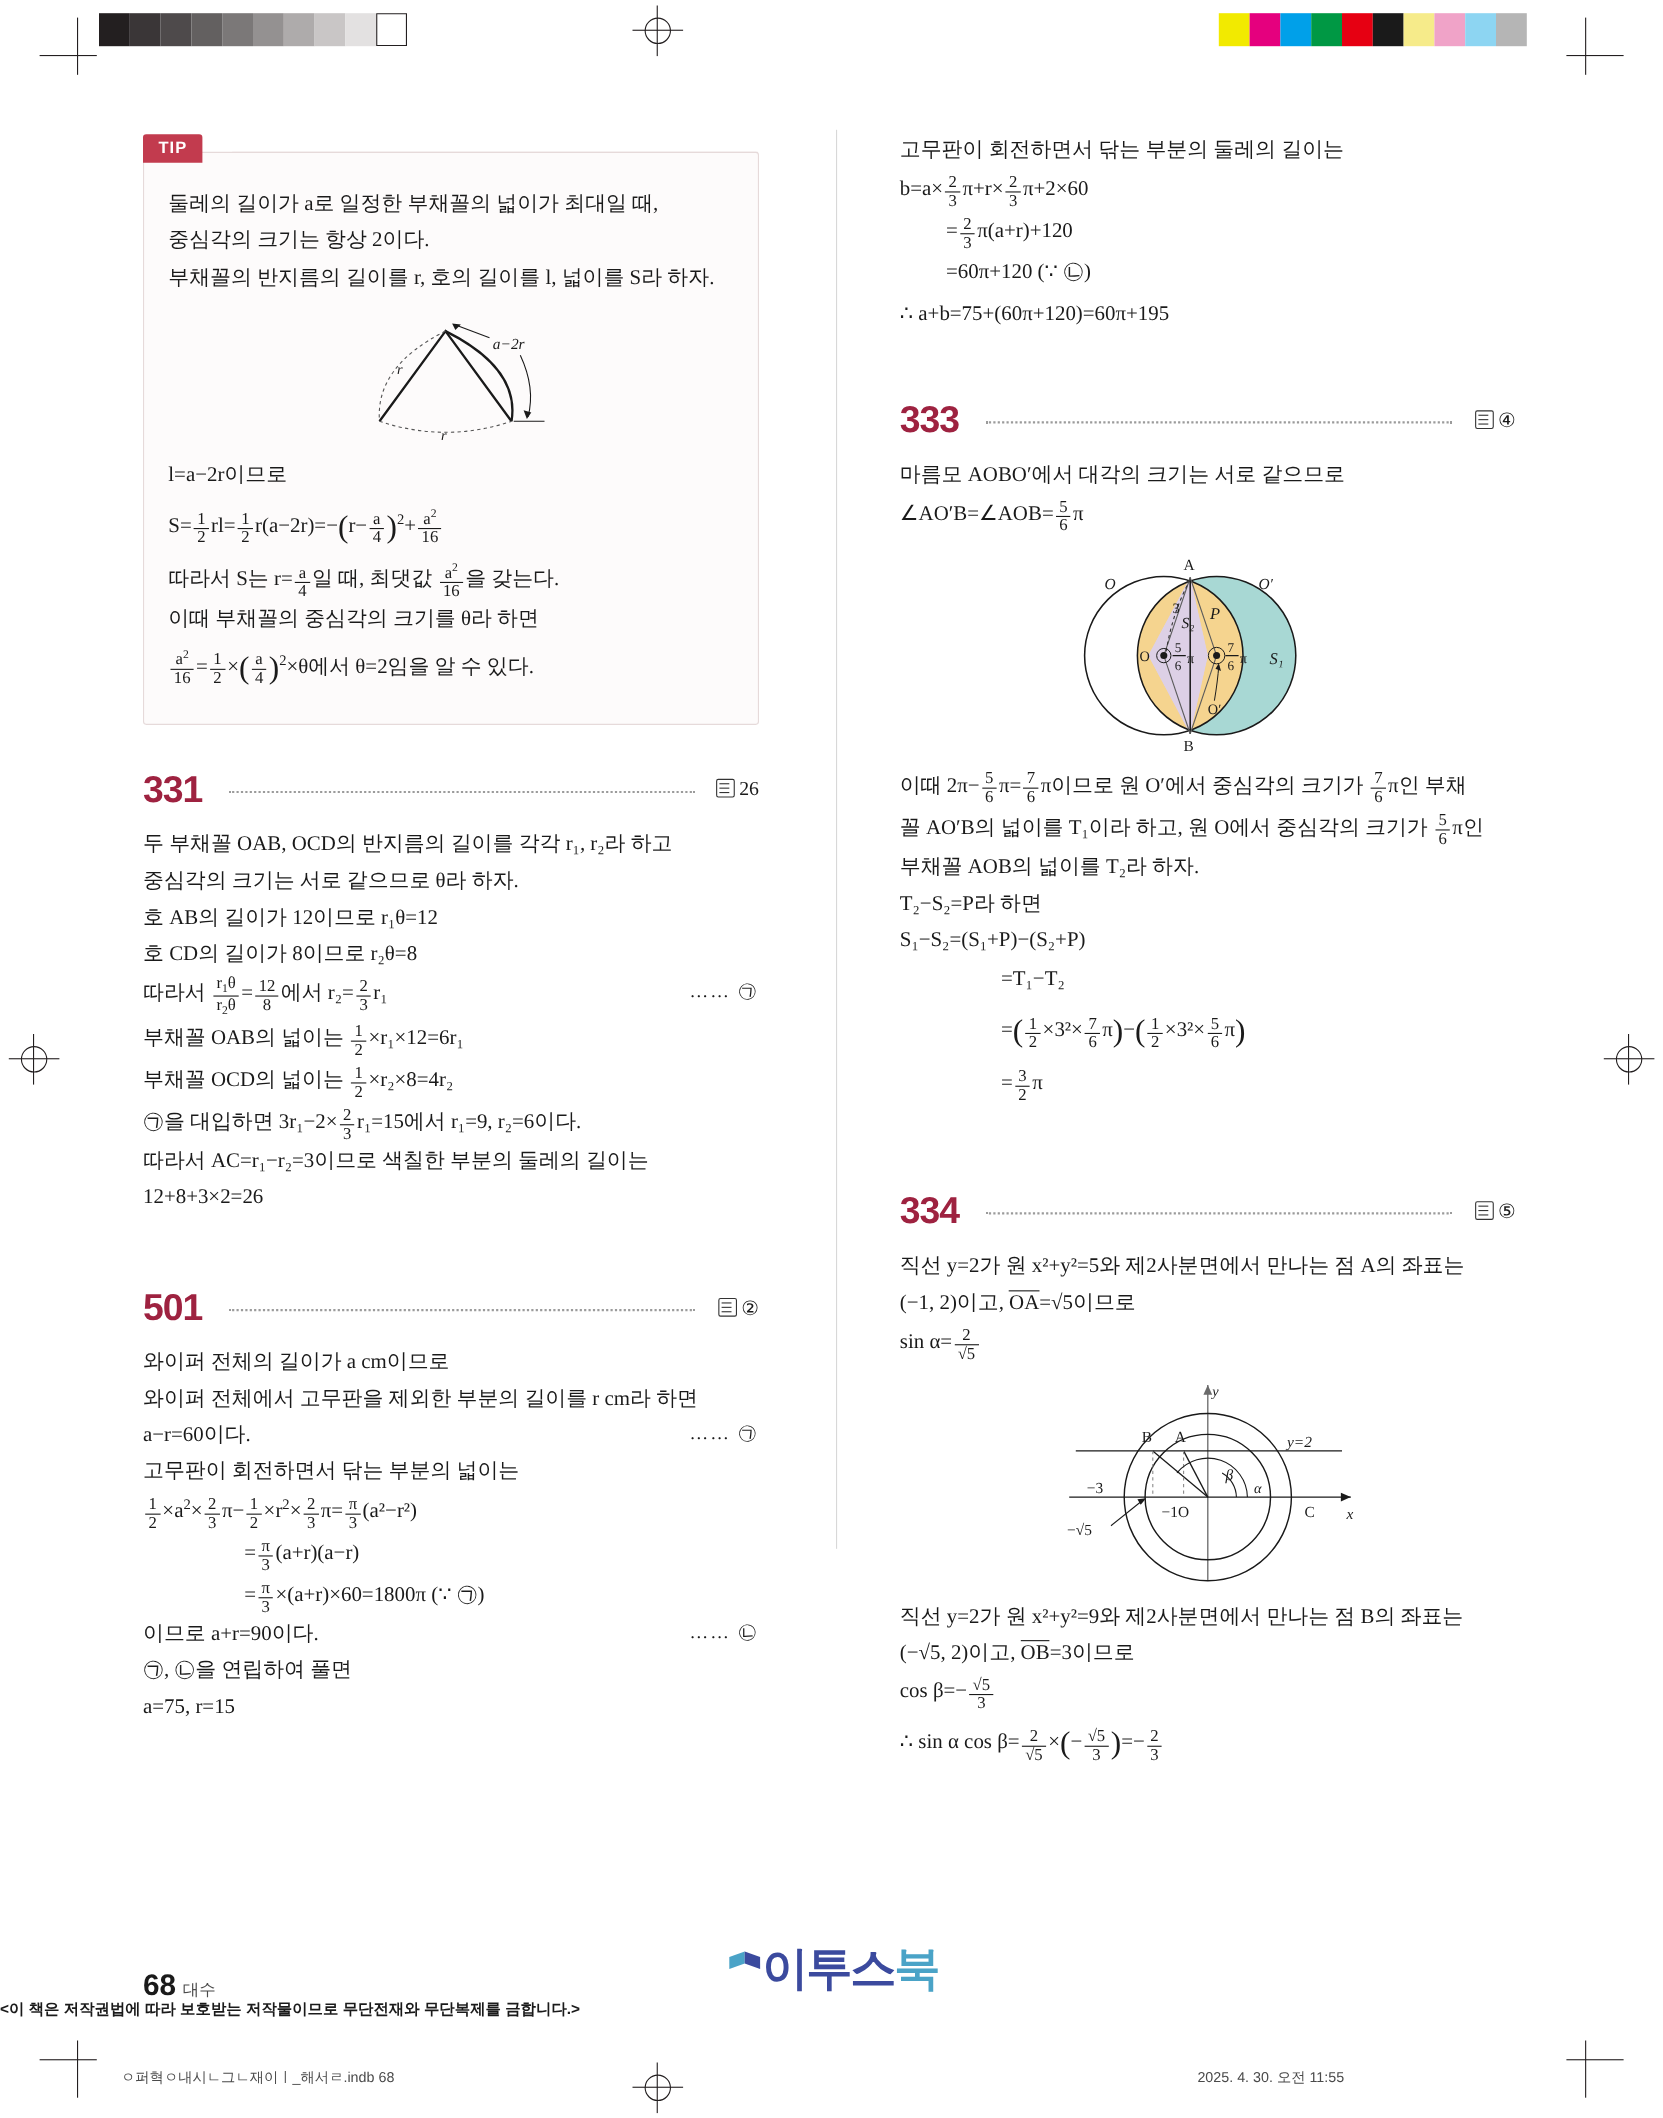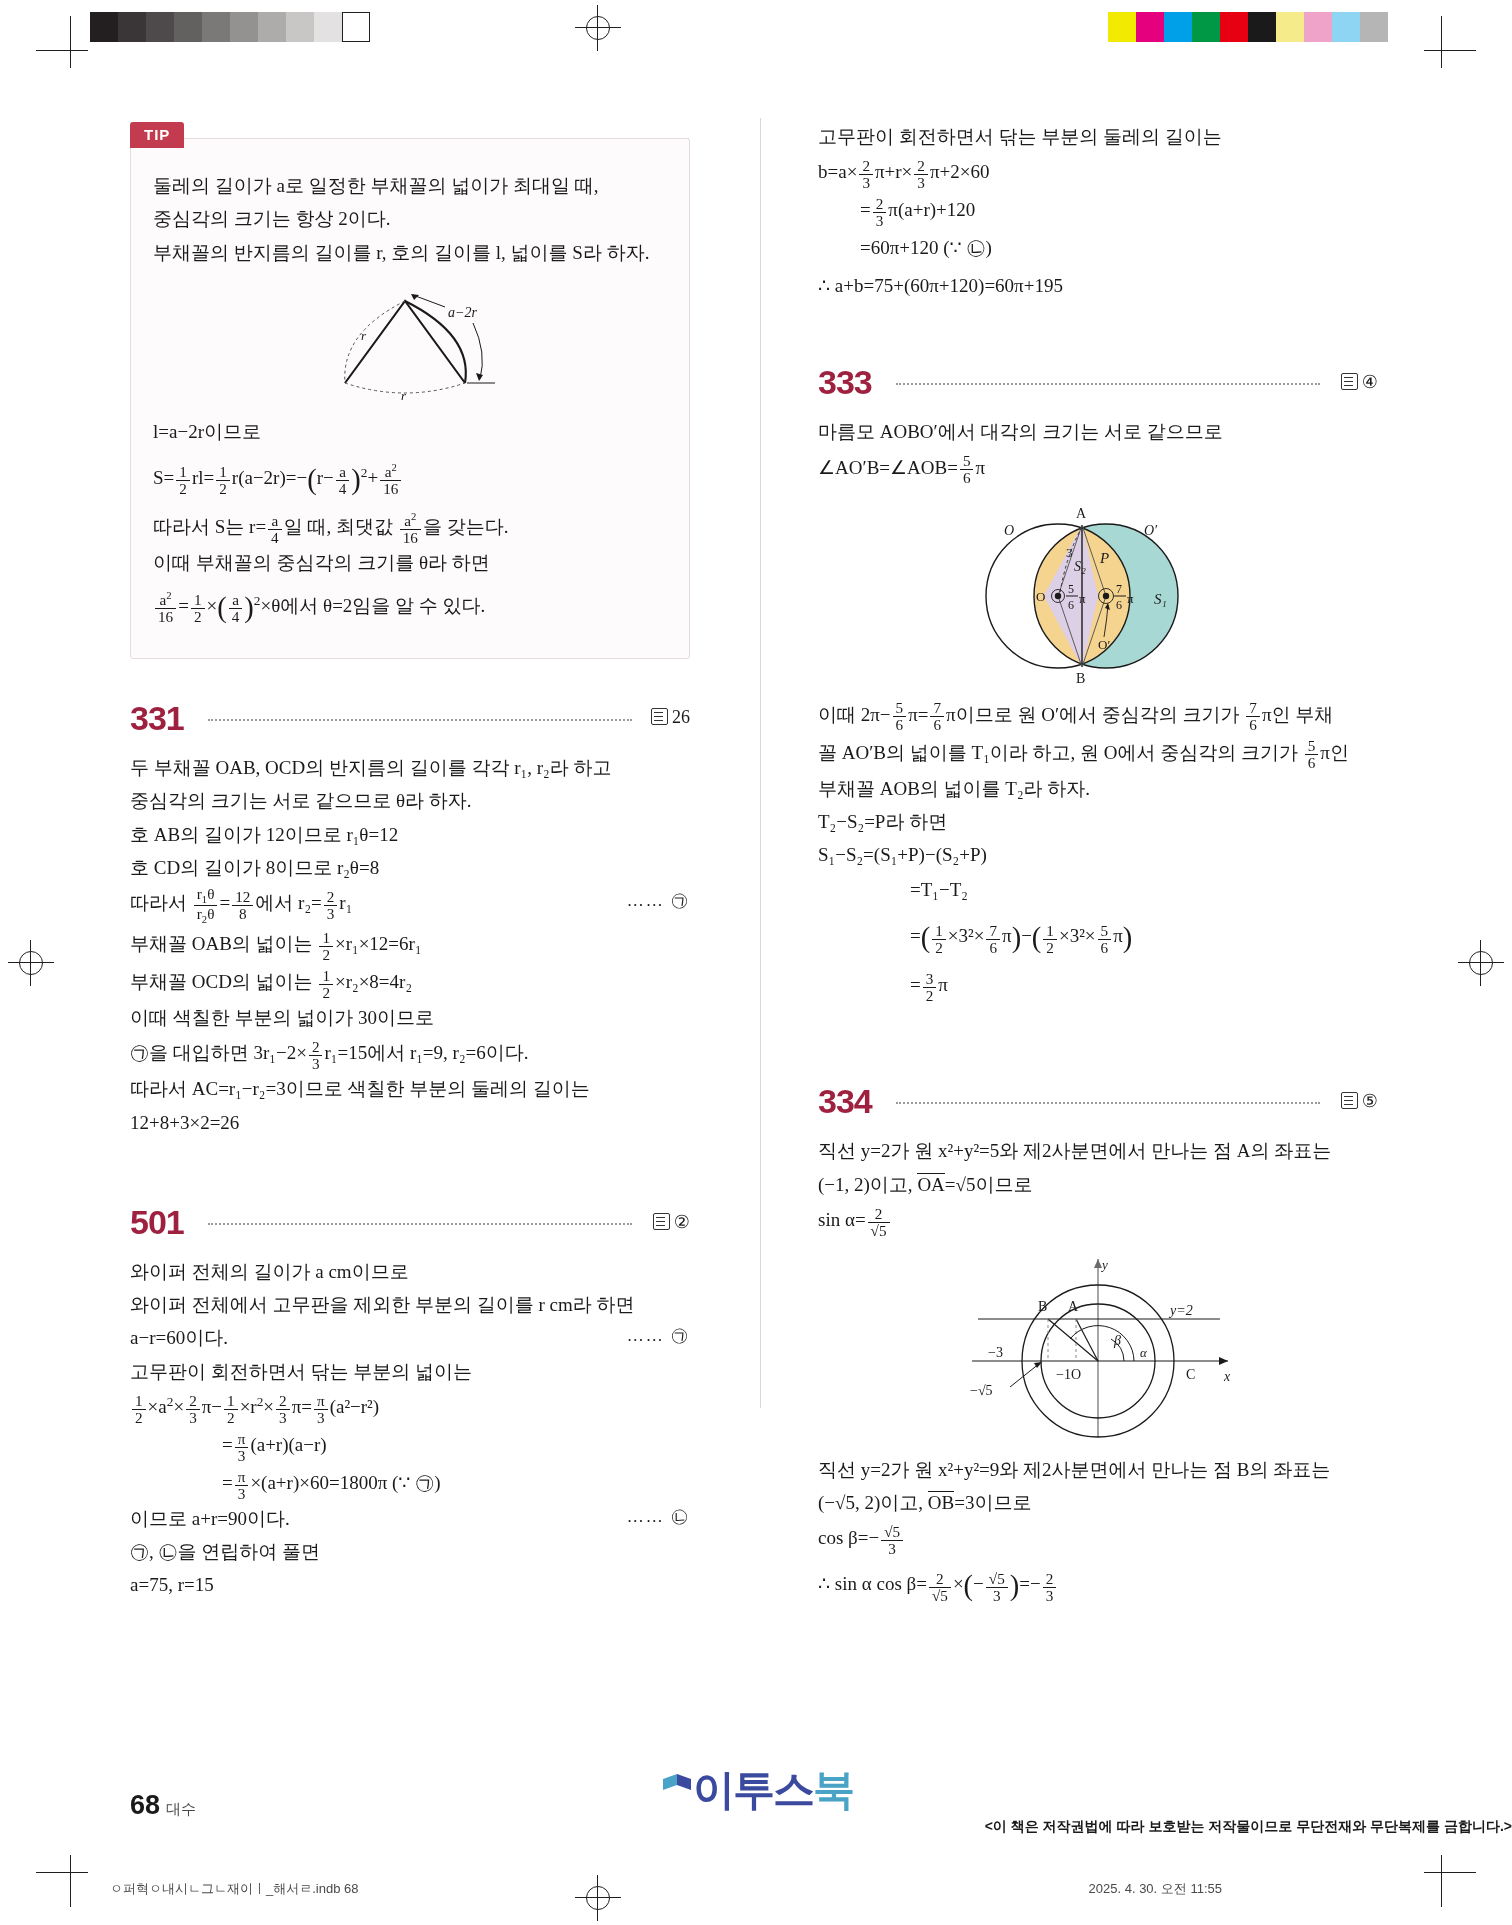--- a/index.html
+++ b/index.html
@@ -71,21 +71,21 @@
   .figwrap{display:flex;justify-content:center;margin:14px 0 10px 0;}
 
   
   .pagenum{position:absolute;left:130px;top:1790px;font-family:"Liberation Sans",sans-serif;}
   .pagenum b{font-size:27px;color:#1a1a1a;font-weight:bold;}
   .pagenum span{font-size:15px;color:#4a4a4a;margin-left:6px;}
 
   .logo{position:absolute;left:0;top:1762px;width:1512px;text-align:center;}
   .logo .lg{font-family:"Liberation Sans",sans-serif;font-weight:bold;font-size:42px;color:#3b4a9e;letter-spacing:-2px;}
   .logo .lg em{font-style:normal;color:#4aa3c7;}
-  .copy{position:absolute;left:0;top:1818px;width:1512px;text-align:right;
+  .copy{position:absolute;left:0;top:1818px;width:1512px;text-align:left;
         font-family:"Liberation Sans",sans-serif;font-size:14px;font-weight:bold;color:#1a1a1a;}
 
   .filemark{position:absolute;left:110px;top:1880px;font-family:"Liberation Sans",sans-serif;
             font-size:13px;color:#4a4a4a;text-align:center;}
   .datemark{position:absolute;right:110px;top:1880px;font-family:"Liberation Sans",sans-serif;
             font-size:13px;color:#4a4a4a;}
 </style>
 </head>
 <body>
 
@@ -235,21 +235,20 @@
       <div class="mathline">
         <span>부채꼴 OAB의 넓이는</span>
         <span class="frac"><span class="n">1</span><span class="b">2</span></span><span class="i">×r₁×12=6r₁</span>
       </div>
 
       <div class="mathline">
         <span>부채꼴 OCD의 넓이는</span>
         <span class="frac"><span class="n">1</span><span class="b">2</span></span><span class="i">×r₂×8=4r₂</span>
       </div>
 
-      <div class="txt">이때 색칠한 부분의 넓이가 30이므로</div>
 
       <div class="mathline">
         <span>㉠을 대입하면 3r₁−2×</span><span class="frac"><span class="n">2</span><span class="b">3</span></span><span>r₁=15에서 r₁=9, r₂=6이다.</span>
       </div>
 
       <div class="txt">
         <span>따라서 AC=r₁−r₂=3이므로 색칠한 부분의 둘레의 길이는</span>
       </div>
       <div class="txt">12+8+3×2=26</div>
     </div>

